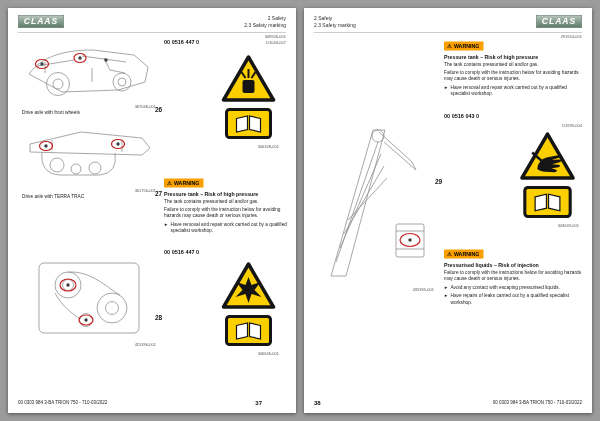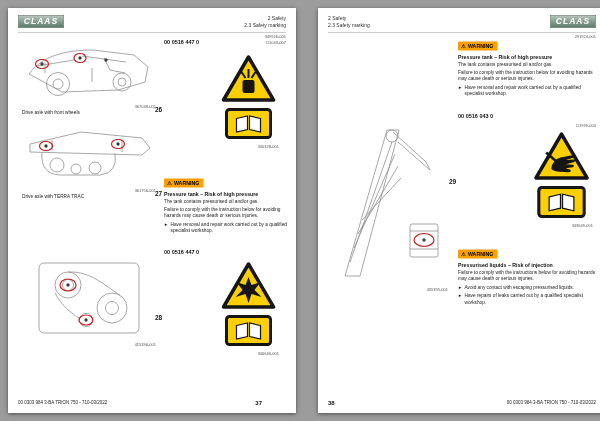--- a/index.html
+++ b/index.html
@@ -1,17 +1,17 @@
 <!DOCTYPE html>
 <html><head>
 <meta charset="utf-8">
 <style>
   html,body{margin:0;padding:0}
   body{width:600px;height:421px;background:#9c9c9c;font-family:"Liberation Sans",sans-serif;overflow:hidden}
-  .spread{box-sizing:border-box;width:600px;height:421px;display:flex;gap:22px;padding:8px}
+  .spread{box-sizing:border-box;width:600px;height:421px;display:flex;gap:8px;padding:8px}
   .page-outer{width:288px;height:405px;position:relative;flex:none}
   .page{position:absolute;left:0;top:0;width:576px;height:810px;background:#fff;
         box-shadow:0 2px 8px rgba(0,0,0,.5);transform:scale(.5);transform-origin:0 0;overflow:hidden}
   .abs{position:absolute}
   .logo{width:92px;height:26px;background:linear-gradient(180deg,#b9c7bd 0%,#8aa294 45%,#5d7a68 100%);
         border:1px solid #49604f;box-sizing:border-box;color:#fff;font-weight:bold;font-style:italic;
         font-size:17px;letter-spacing:2px;display:flex;align-items:center;justify-content:center}
   .hdr{font-size:10px;line-height:1.35;color:#2d2d2d}
   .rule{height:1px;background:#9a9a9a}
   .tinyref{font-size:8px;color:#555;text-align:right}

